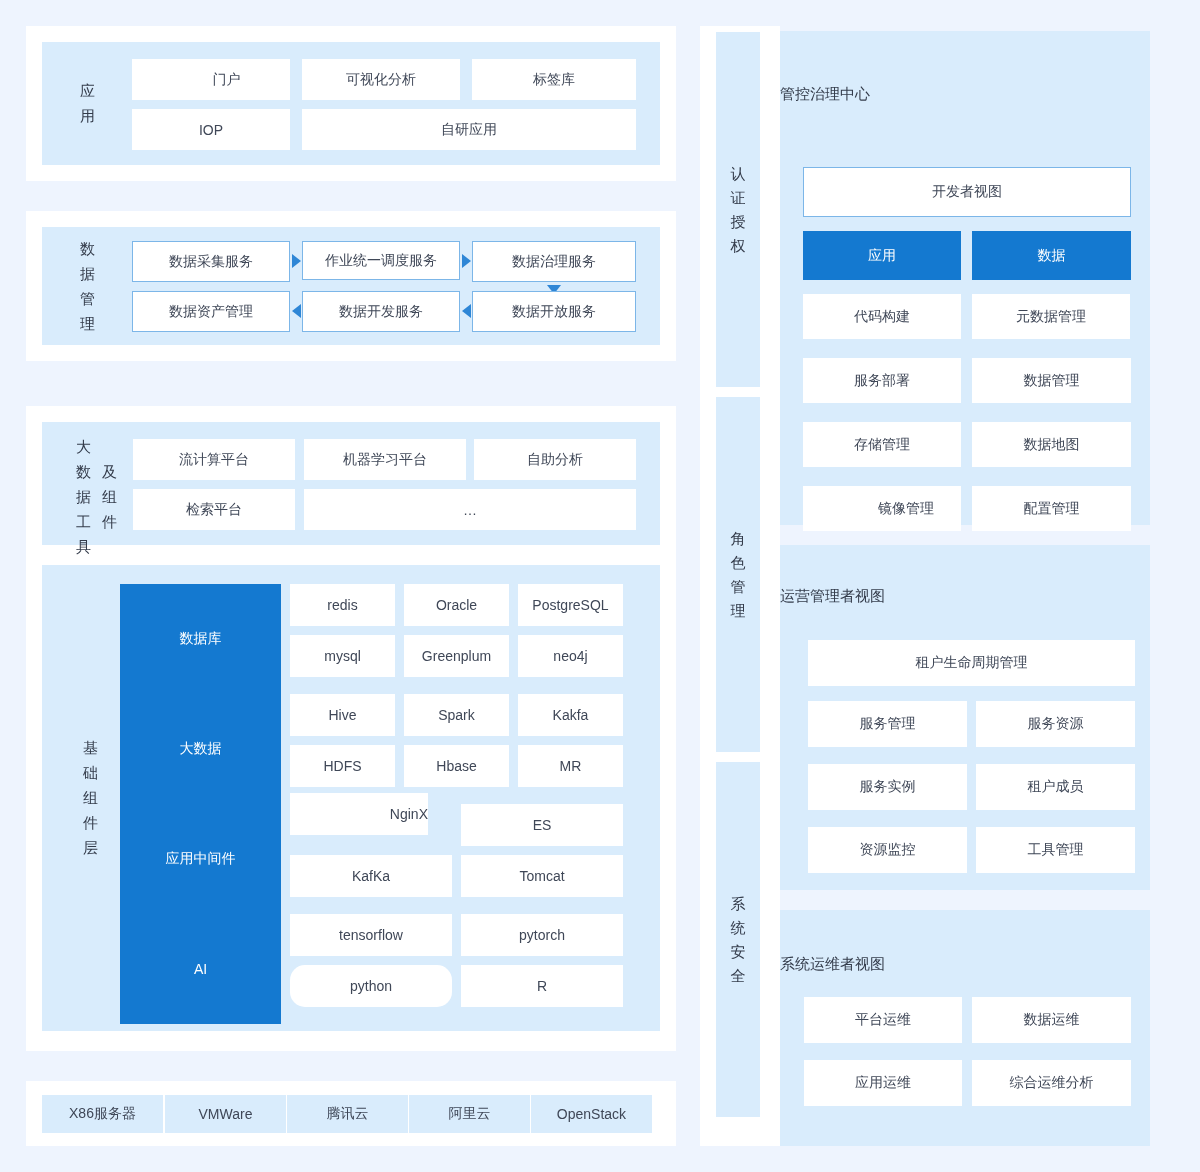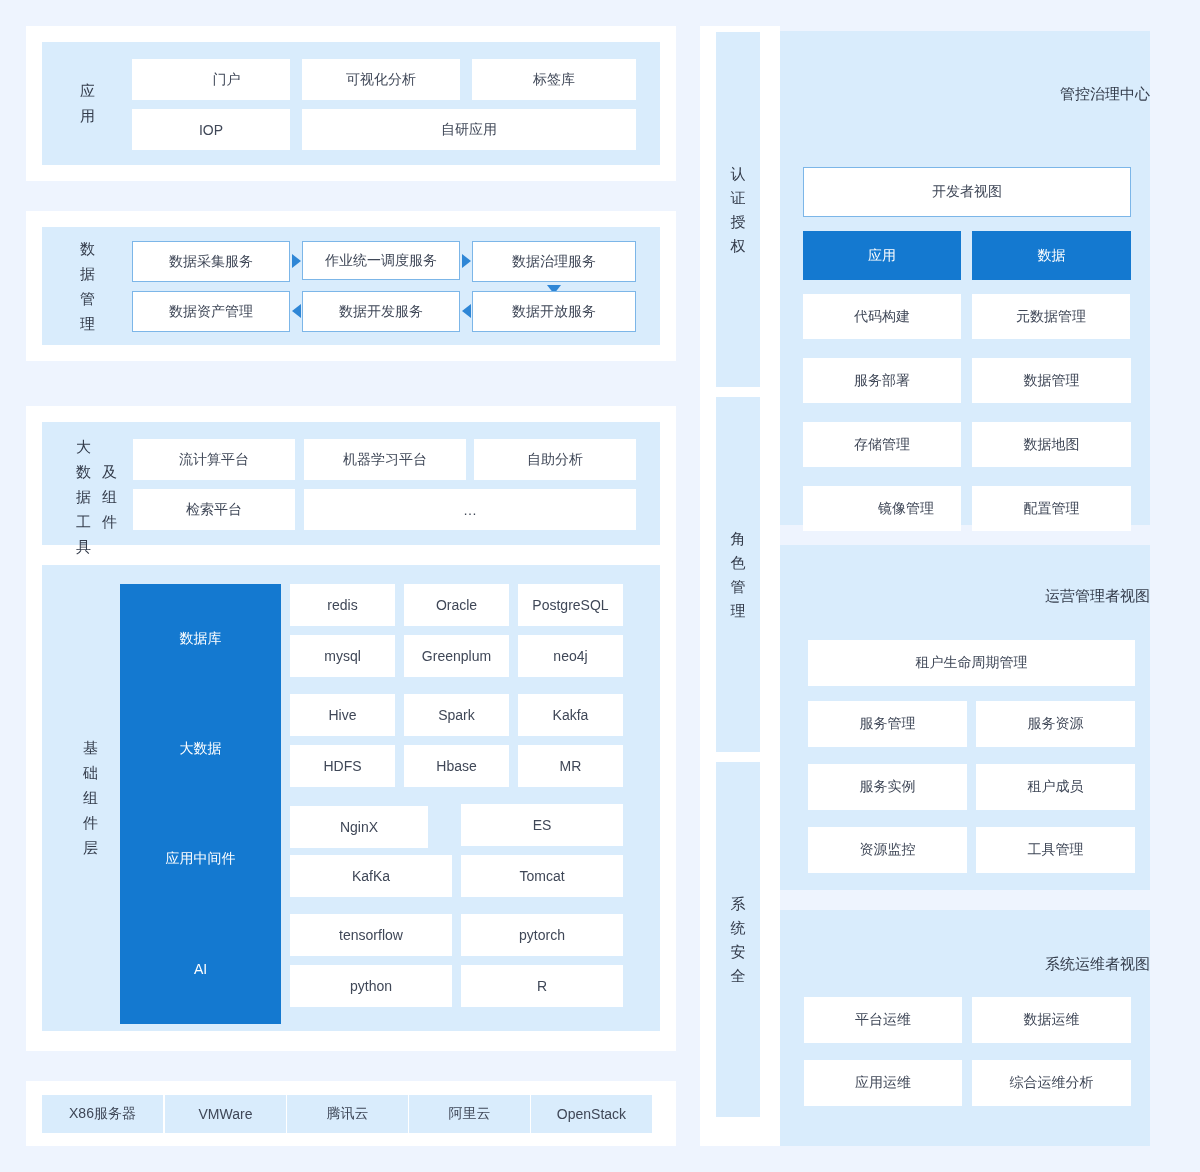--- a/index.html
+++ b/index.html
@@ -45,21 +45,21 @@
     color: #ffffff;
   }
   .box.tint {
     background: #d9ecfc;
     color: #3f4757;
   }
   .section-title {
     position: absolute;
     font-size: 15px;
     color: #333b4a;
-    text-align: right;
+    text-align: left;
     width: 100%;
     left: 0;
   }
 
   
   .arrow-r, .arrow-l, .arrow-d {
     position: absolute;
     width: 0; height: 0;
   }
   .arrow-r {
@@ -229,21 +229,21 @@
       <div class="box" style="left:362px; top:180px; width:105px; height:42px;">
         <span>Hbase</span>
       </div>
       <div class="box" style="left:476px; top:180px; width:105px; height:42px;">
         <span>MR</span>
       </div>
 
       <div class="box blue" style="left:78px; top:239px; width:161px; height:110px;">
         <span>应用中间件</span>
       </div>
-      <div class="box" style="left:248px; top:241px; width:138px; height:42px;">
+      <div class="box" style="left:248px; top:228px; width:138px; height:42px;justify-content:flex-end;">
         <span>NginX</span>
       </div>
       <div class="box" style="left:419px; top:239px; width:162px; height:42px;">
         <span>ES</span>
       </div>
       <div class="box" style="left:248px; top:290px; width:162px; height:42px;">
         <span>KafKa</span>
       </div>
       <div class="box" style="left:419px; top:290px; width:162px; height:42px;">
         <span>Tomcat</span>
@@ -251,21 +251,21 @@
 
       <div class="box blue" style="left:78px; top:349px; width:161px; height:110px;">
         <span>AI</span>
       </div>
       <div class="box" style="left:248px; top:349px; width:162px; height:42px;">
         <span>tensorflow</span>
       </div>
       <div class="box" style="left:419px; top:349px; width:162px; height:42px;">
         <span>pytorch</span>
       </div>
-      <div class="box" style="left:248px; top:400px; width:162px; height:42px;">
+      <div class="box" style="left:248px; top:400px; width:162px; height:42px;border-radius:15px;">
         <span>python</span>
       </div>
       <div class="box" style="left:419px; top:400px; width:162px; height:42px;">
         <span>R</span>
       </div>
     </div>
   </div>
 
   <div class="card" style="left:26px; top:1081px; width:650px; height:65px;">
     <div class="box tint" style="left:16px; top:14px; width:121px; height:38px;">

